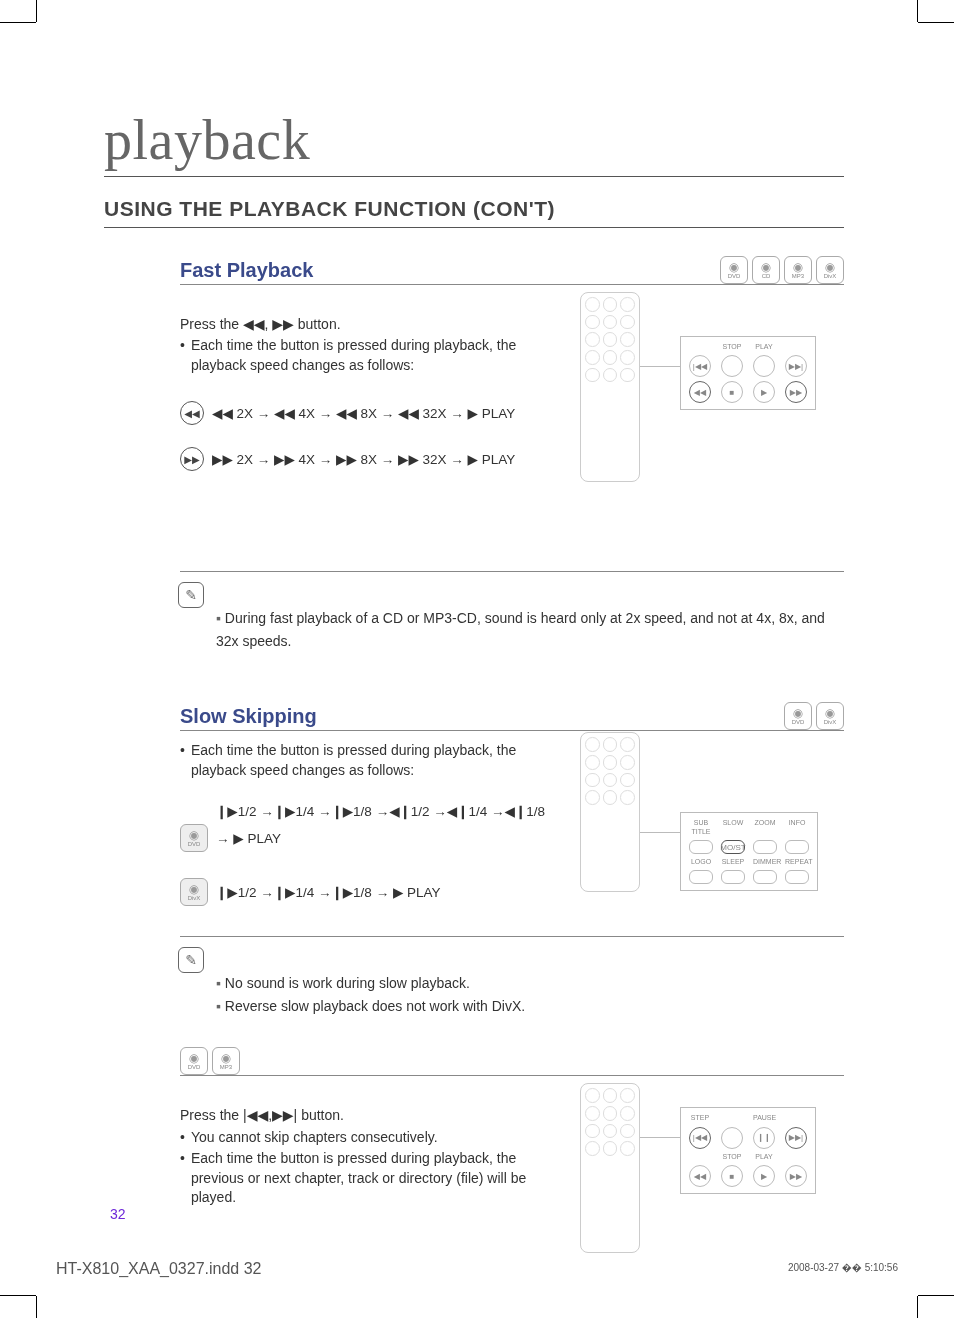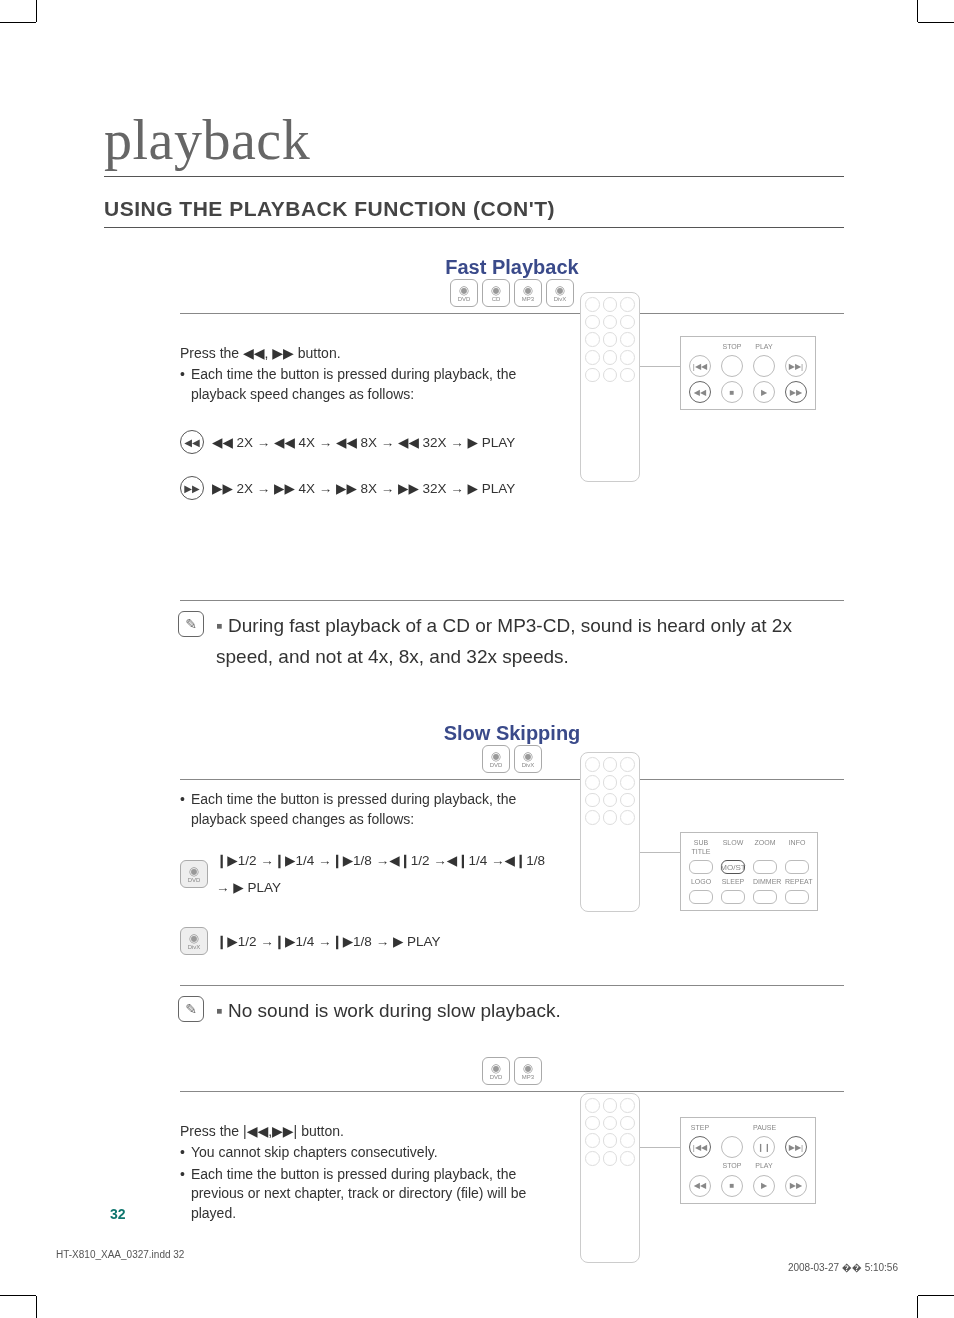--- a/index.html
+++ b/index.html
@@ -49,23 +49,21 @@
   .sub {
     margin-left: 76px;
     margin-bottom: 30px;
     position: relative;
   }
   .sub-title-row {
     display: flex;
     align-items: center;
     justify-content: space-between;
     border-bottom: 1px solid #888;
-    padding-bottom: 6px;
     margin-bottom: 10px;
-    flex-direction: column;
   }
   .sub-title {
     font-size: 20px;
     font-weight: bold;
     color: #3a4a8a;
   }
   .discs { display: flex; gap: 4px; }
   .disc {
     width: 28px; height: 28px;
     border: 1px solid #aaa;
@@ -133,21 +131,21 @@
     padding-top: 10px;
   }
   .note-ico {
     width: 26px; height: 26px;
     border: 1.5px solid #666; border-radius: 6px;
     display: flex; align-items: center; justify-content: center;
     font-size: 14px; color: #666;
     flex-shrink: 0;
     margin-left: -2px;
   }
-  .note-list { font-size: 19px; color: #333; line-height: 1.6; }
+  .note-list { font-size: 14px; color: #333; line-height: 1.6; margin-top: 25px; }
   .note-list .it::before { content: "▪ "; color: #666; }
 
   
   .remote {
     position: absolute;
     border: 1px solid #ccc;
     border-radius: 8px;
     width: 60px;
     background: #fff;
   }
@@ -183,27 +181,27 @@
   .lead-line {
     position: absolute;
     height: 1px; background: #bbb;
   }
 
   .page-num {
     position: absolute;
     left: 110px;
     bottom: 96px;
     font-size: 14px;
-    font-weight: bold;
-    color: #0f766e;
+    font-weight: normal;
+    color: #6d28d9;
   }
   .footer-left {
     position: absolute;
-    left: 56px; bottom: 58px;
-    font-size: 10px; color: #555;
+    left: 56px; bottom: 40px;
+    font-size: 16px; color: #555;
   }
   .footer-right {
     position: absolute;
     right: 56px; bottom: 44px;
     font-size: 10px; color: #555;
   }
 
   .ic { font-family: Arial, sans-serif; }
 </style>
 </head>
@@ -302,21 +300,21 @@
         <div class="sub-title">Slow Skipping</div>
         <div class="discs">
           <div class="disc">DVD</div>
           <div class="disc">DivX</div>
         </div>
       </div>
       <div class="bullet">
           <span>Each time the button is pressed during playback, the playback speed changes as follows:</span>
         </div>
 
-      <div class="seq-row" style="align-items:center;">
+      <div class="seq-row" style="align-items:flex-end;">
         <span class="small-disc">DVD</span>
         <span style="max-width:330px; line-height:2;">❙▶1/2 →❙▶1/4 →❙▶1/8 →◀❙1/2 →◀❙1/4 →◀❙1/8 → ▶ PLAY</span>
       </div>
       <div class="seq-row" style="margin-top:26px;">
         <span class="small-disc">DivX</span>
         <span>❙▶1/2 →❙▶1/4 →❙▶1/8 → ▶ PLAY</span>
       </div>
 
       <div class="remote" style="left:400px; top:30px; height:160px;">
         <div class="grid">
@@ -359,20 +357,21 @@
           <div class="cb" style="border-radius:6px; width:24px; height:14px;"></div>
           <div class="cb" style="border-radius:6px; width:24px; height:14px;"></div>
           <div class="cb" style="border-radius:6px; width:24px; height:14px;"></div>
         </div>
       </div>
 
       <div class="note-row" style="margin-top:30px;">
         <div class="note-ico">✎</div>
         <div class="note-list">
           <div class="it">No sound is work during slow playback.</div>
+          <div class="it">Reverse slow playback does not work with DivX.</div>
         </div>
       </div>
     </div>
 
     <div class="sub">
       <div class="sub-title-row">
         <div class="discs">
           <div class="disc">DVD</div>
           <div class="disc">MP3</div>
         </div>

